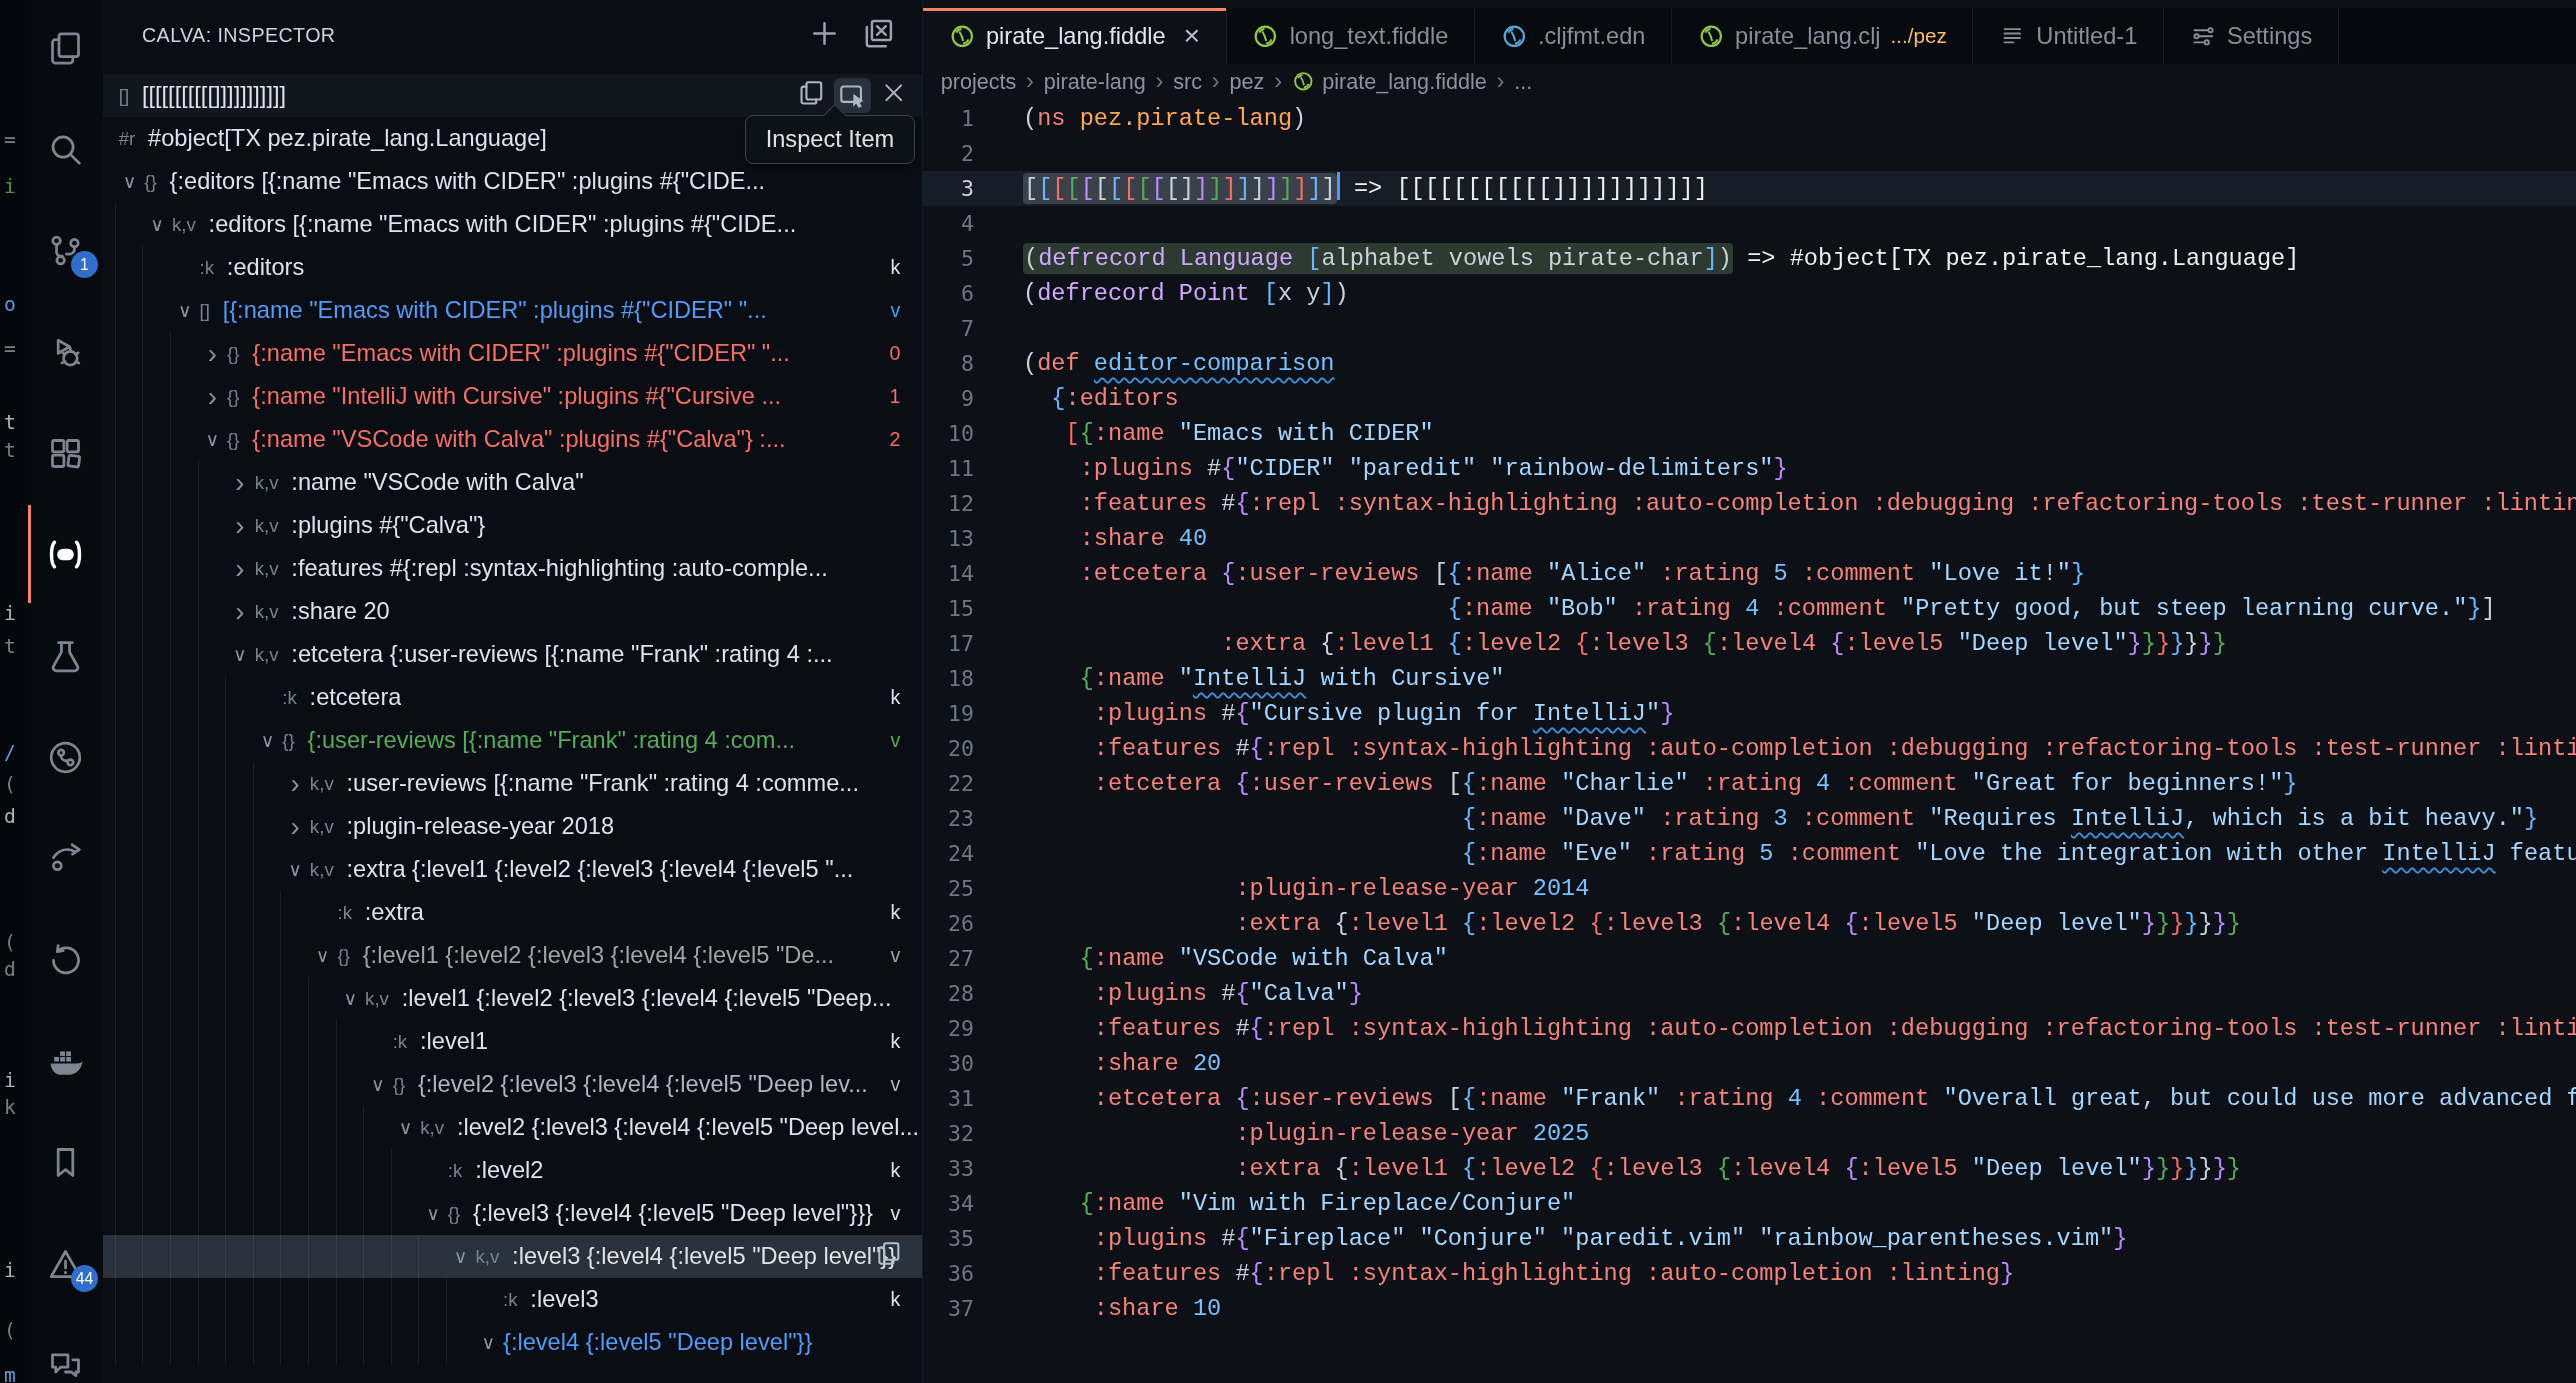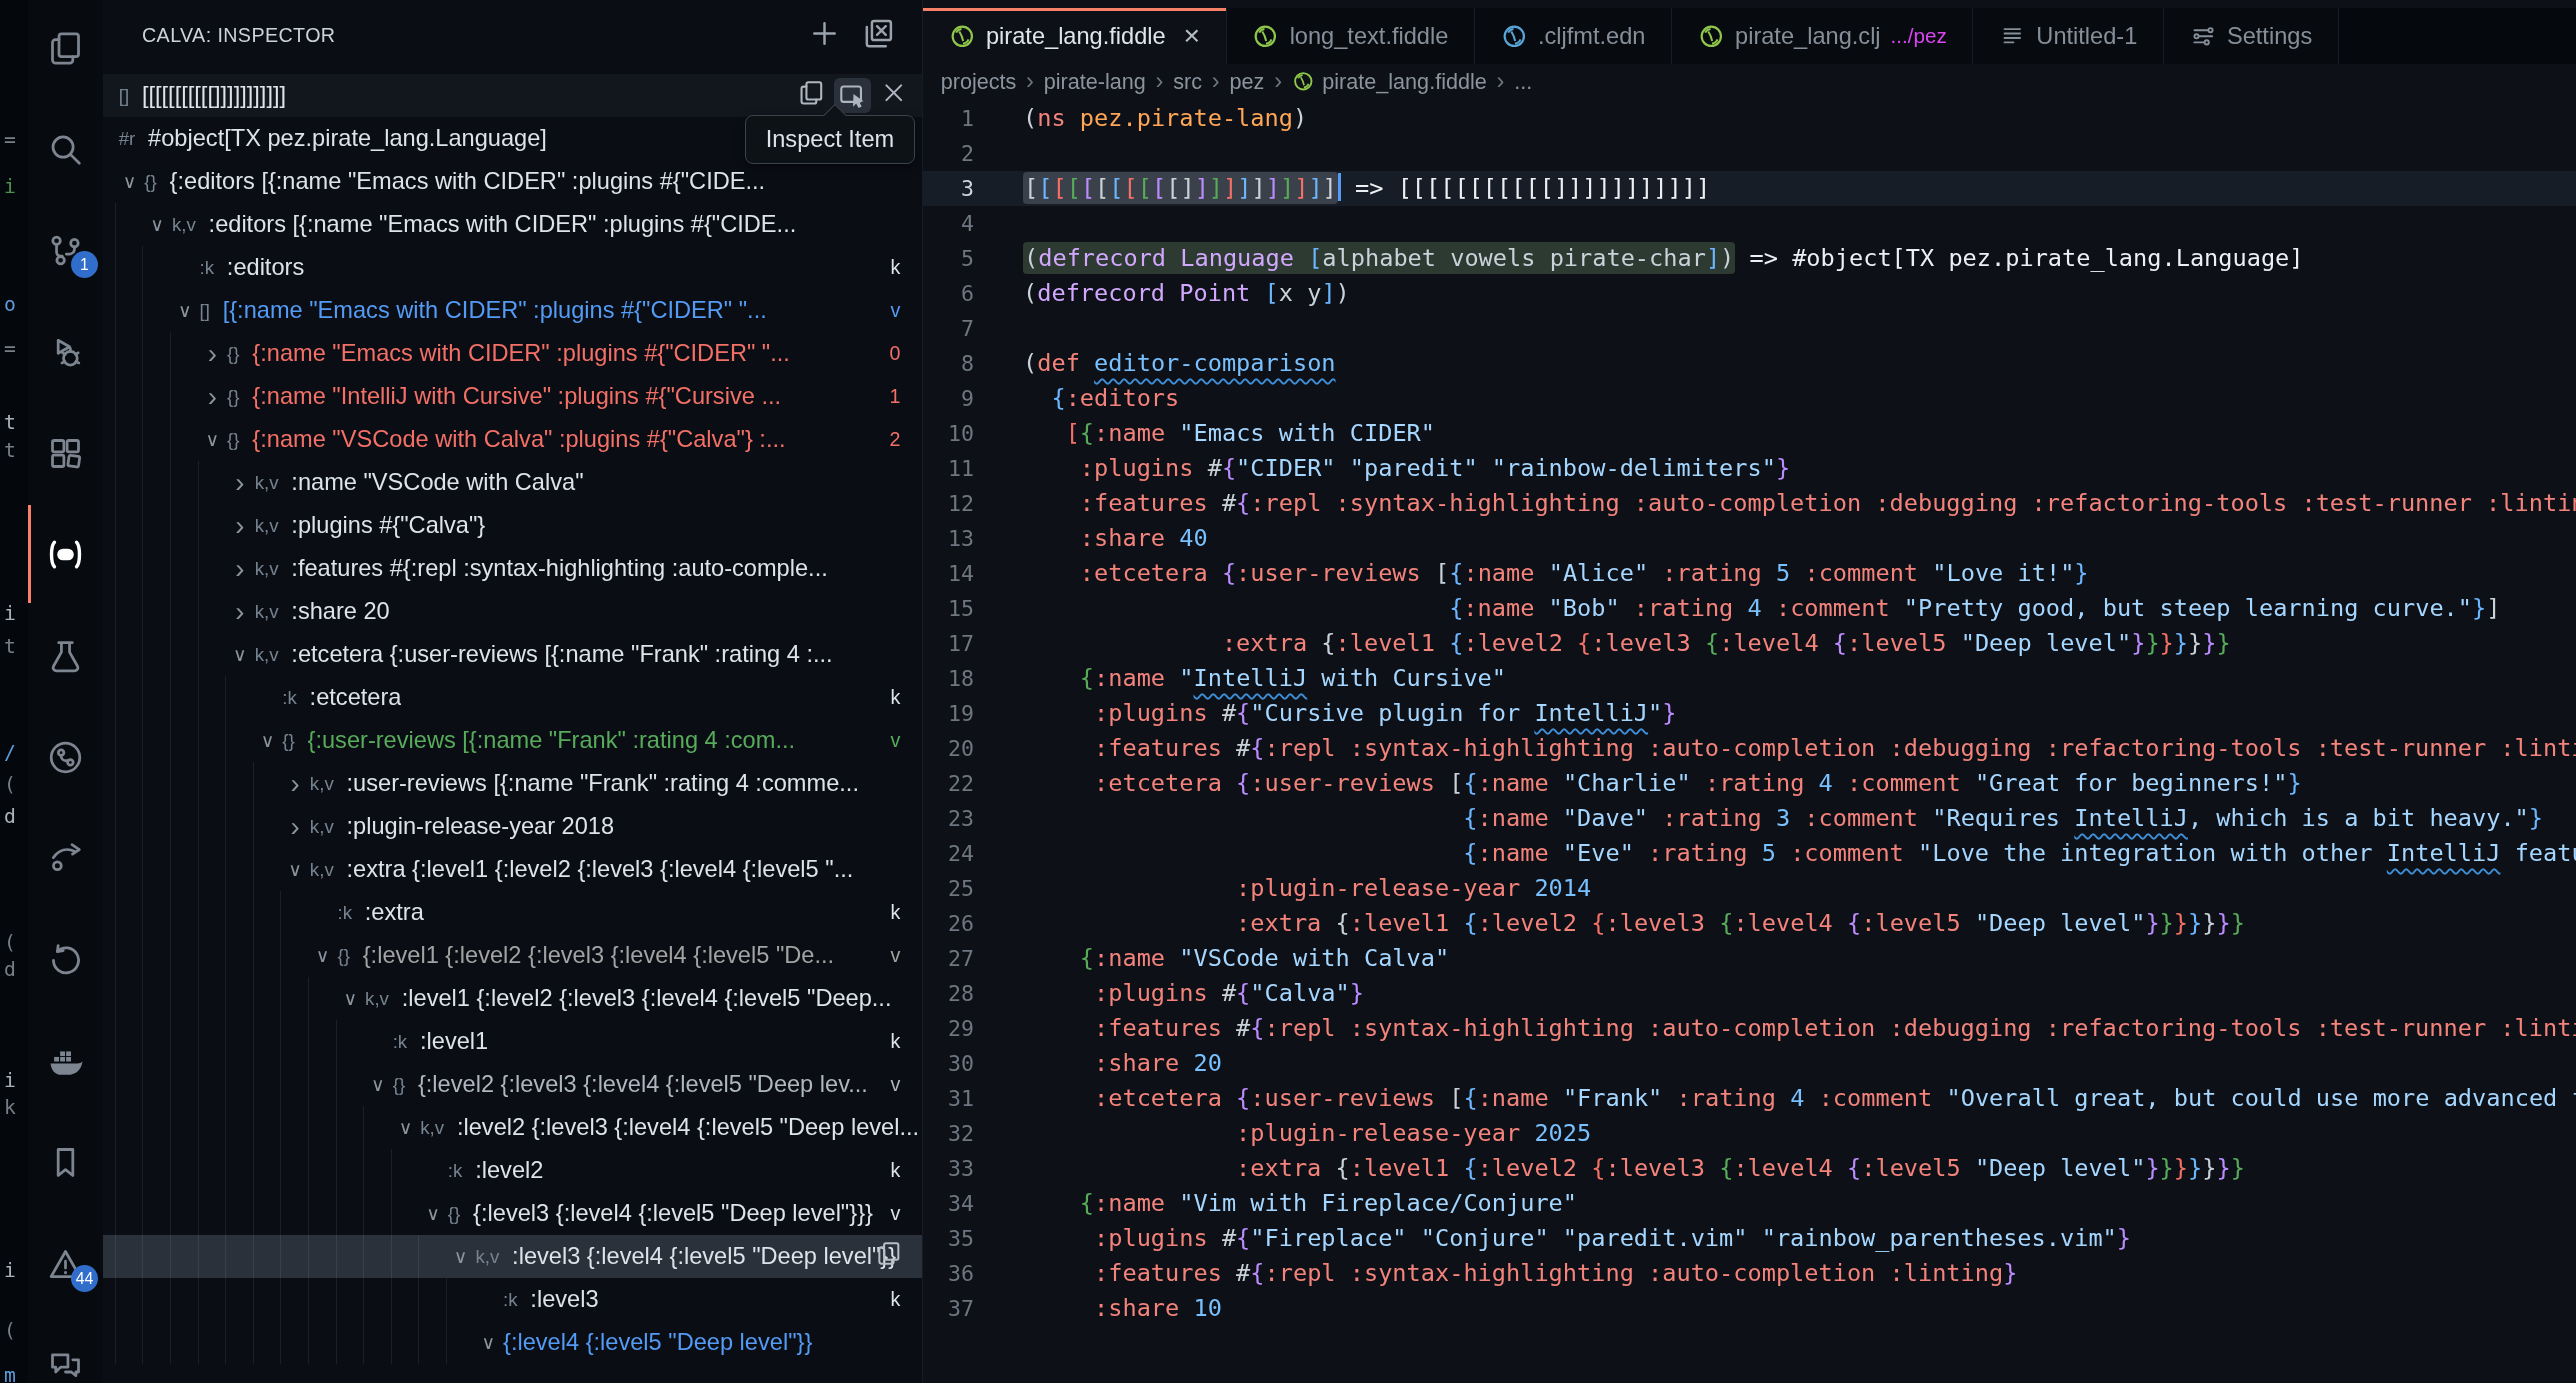--- a/index.html
+++ b/index.html
@@ -42,31 +42,31 @@
            border-radius:7.9px;display:flex;align-items:center;font-size:23.6px;color:#dce3ea;z-index:5;box-shadow:0 3.9px 9.8px rgba(0,0,0,.5);}
   #tooltip .caret{position:absolute;left:81px;top:-8.9px;width:14.8px;height:14.8px;background:#0d1217;
                   border-left:1.5px solid #3c434c;border-top:1.5px solid #3c434c;transform:rotate(45deg);}
   
   #editor{position:absolute;left:923px;top:8px;width:1653px;height:1383px;background:#0d1117;overflow:hidden;}
   #tabbar{position:absolute;left:0;top:0;width:100%;height:56px;background:#05080d;display:flex;}
   .tab{display:flex;align-items:center;padding:0 25.6px;border-right:1px solid #161d26;font-size:23.6px;color:#868f99;background:#070b10;cursor:pointer;flex:none;}
   .tab svg{width:26.6px;height:26.6px;margin-right:10.8px;flex:none;}
   .tab.active{background:#0d1117;color:#dfe5ec;box-shadow:inset 0 3px 0 #f78166;}
   .tab .close{margin-left:17.7px;font-size:28.5px;color:#b6bec6;line-height:19.7px;}
-  .tab .suffix{margin-left:9.8px;font-size:20.7px;color:#d946ef;}
+  .tab .suffix{margin-left:9.8px;font-size:20.7px;color:#fdba74;}
   #breadcrumbs{position:absolute;left:0;top:56px;width:100%;height:35px;display:flex;align-items:center;padding-left:17.7px;font-size:21.6px;color:#8b949e;}
   .bc-sep{margin:0 9.8px;color:#6e7681;font-size:23.6px;}
   .bc-item{cursor:pointer;}
   #breadcrumbs svg{width:22.6px;height:22.6px;margin-right:7.9px;vertical-align:-3.9px;}
   #code{position:absolute;left:0;top:93px;width:100%;cursor:text;}
   .line{display:flex;height:35px;line-height:35px;font-family:"DejaVu Sans Mono",monospace;font-size:23.6px;white-space:pre;}
   .line.hl{background:#171d26;}
   .ln{flex:none;width:51px;text-align:right;color:#6e7681;font-size:21.6px;}
   .line.hl .ln{color:#cdd4db;}
-  .lt{flex:none;margin-left:49px;}
+  .lt{flex:none;margin-left:49px;font-family:Liberation Mono, monospace;}
   .tok-w{color:#c9d1d9}.tok-kw{color:#f4837b}.tok-or{color:#ffa657}.tok-pu{color:#d2a8ff}.tok-st{color:#a5d6ff}
   .tok-nu{color:#79c0ff}.tok-res{color:#eceff3}
   .tok-b{color:#6cb6ff}.tok-r{color:#f47067}.tok-g{color:#57ab5a}.tok-p{color:#bc8cff}
   .u{text-decoration:underline;text-decoration-style:wavy;text-decoration-color:#3e8fd8;text-decoration-thickness:2px;text-underline-offset:6.9px;}
   .box{border-radius:3.9px;padding:2px 1px;}
   .box.sel{background:#3a414a;}
   .box.ev{background:#2c3a31;text-align:right;}
   .cursor{display:inline-block;width:0;border-left:3px solid #539bf5;height:27.6px;vertical-align:-4.9px;}
 </style>
 </head>

